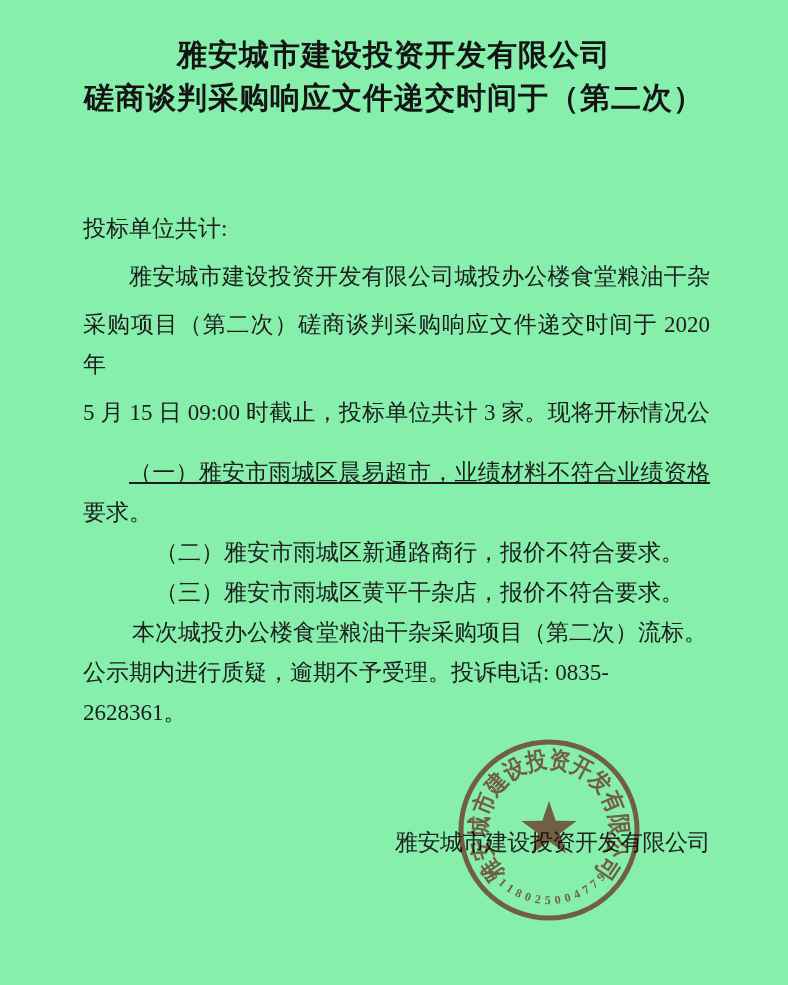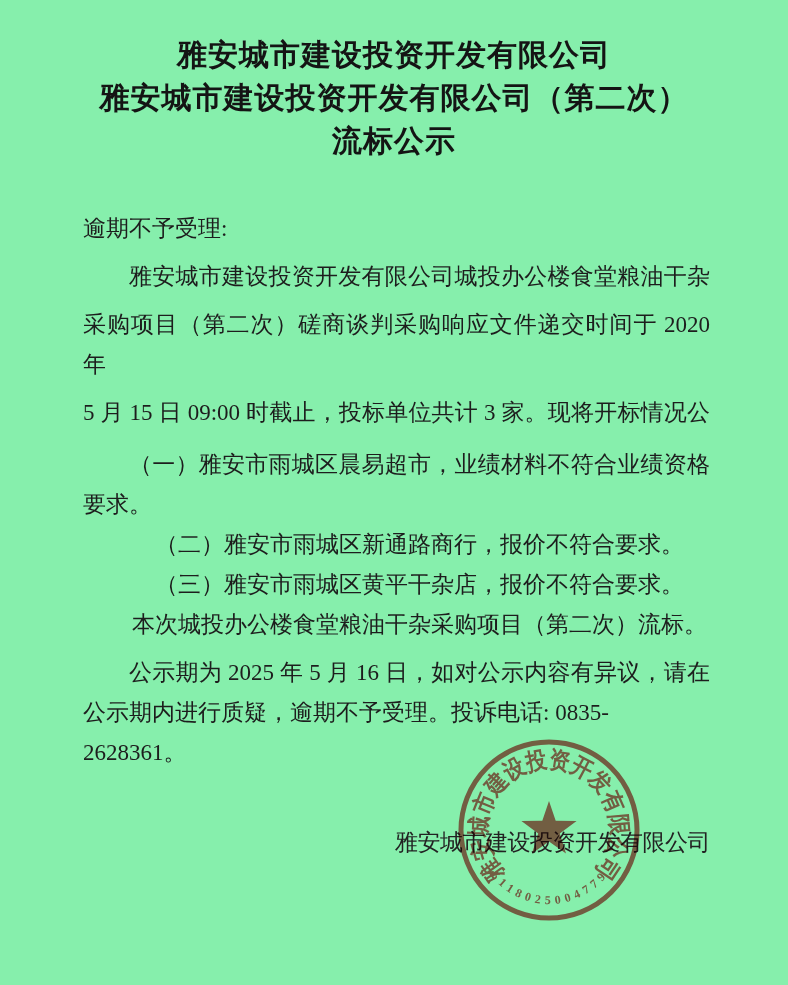--- a/index.html
+++ b/index.html
@@ -31,21 +31,21 @@
     position: absolute;
     left: 83px; top: 209px;
     width: 627px;
     font-size: 23px;
     line-height: 40px;
     color: #1d1d1d;
   }
   .line { min-height: 40px; }
   .indent { text-indent: 2em; text-align: center; }
   .fill { text-align: justify; text-align-last: justify; margin-top: 8px; }
-  .gap { margin-top: 12px; }
+  .gap { margin-top: 20px; text-decoration: underline; }
   
   .signature {
     position: absolute;
     right: 78px; top: 819px;
     text-align: center;
     font-size: 23px;
     line-height: 47px;
     color: #222222;
   }
   .signature .company { letter-spacing: -0.5px; }
@@ -66,35 +66,33 @@
     font-weight: 700;
   }
 </style>
 </head>
 <body>
 
 <div class="page">
 
   <div class="doc-title">
     <div>雅安城市建设投资开发有限公司</div>
-    <div>雅安城市建设投资开发有限公司（第二次）</div>
-    <div>流标公示</div>
+    <div>磋商谈判采购响应文件递交时间于（第二次）</div>
   </div>
 
   <div class="doc-body">
-    <div class="line">逾期不予受理:</div>
+    <div class="line">投标单位共计:</div>
     <div class="line indent fill">雅安城市建设投资开发有限公司城投办公楼食堂粮油干杂</div>
     <div class="line fill">采购项目（第二次）磋商谈判采购响应文件递交时间于 2020 年</div>
     <div class="line fill">5 月 15 日 09:00 时截止，投标单位共计 3 家。现将开标情况公</div>
     <div class="line indent fill gap">（一）雅安市雨城区晨易超市，业绩材料不符合业绩资格</div>
     <div class="line">要求。</div>
     <div class="line indent">（二）雅安市雨城区新通路商行，报价不符合要求。</div>
     <div class="line indent">（三）雅安市雨城区黄平干杂店，报价不符合要求。</div>
     <div class="line indent">本次城投办公楼食堂粮油干杂采购项目（第二次）流标。</div>
-    <div class="line indent fill">公示期为 2025 年 5 月 16 日，如对公示内容有异议，请在</div>
     <div class="line">公示期内进行质疑，逾期不予受理。投诉电话: 0835-2628361。</div>
   </div>
 
   <div class="signature">
     <div class="company">雅安城市建设投资开发有限公司</div>
   </div>
 
   <div class="seal">
     <svg viewBox="0 0 190 190" xmlns="http://www.w3.org/2000/svg">
       <defs>

